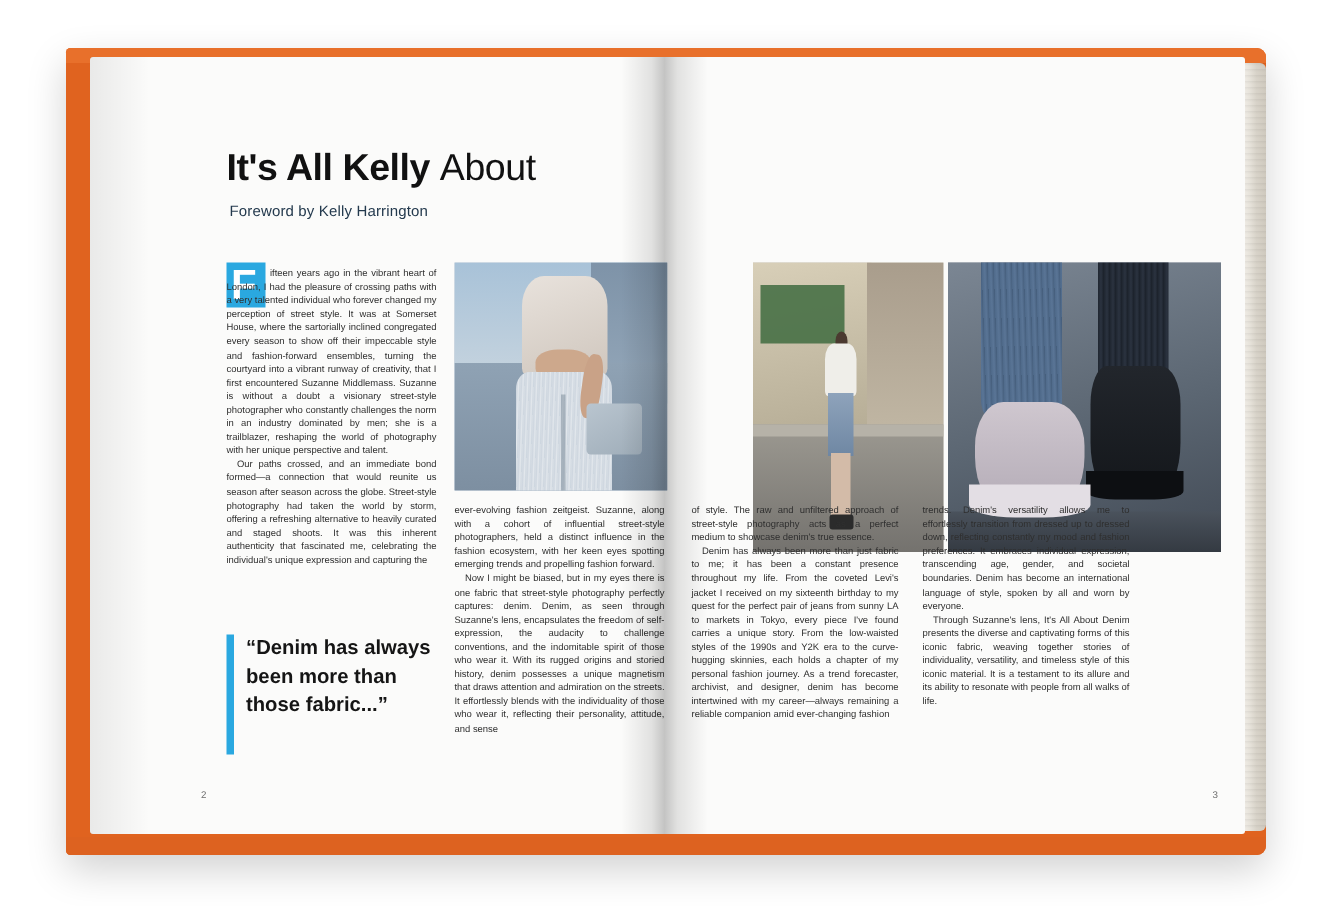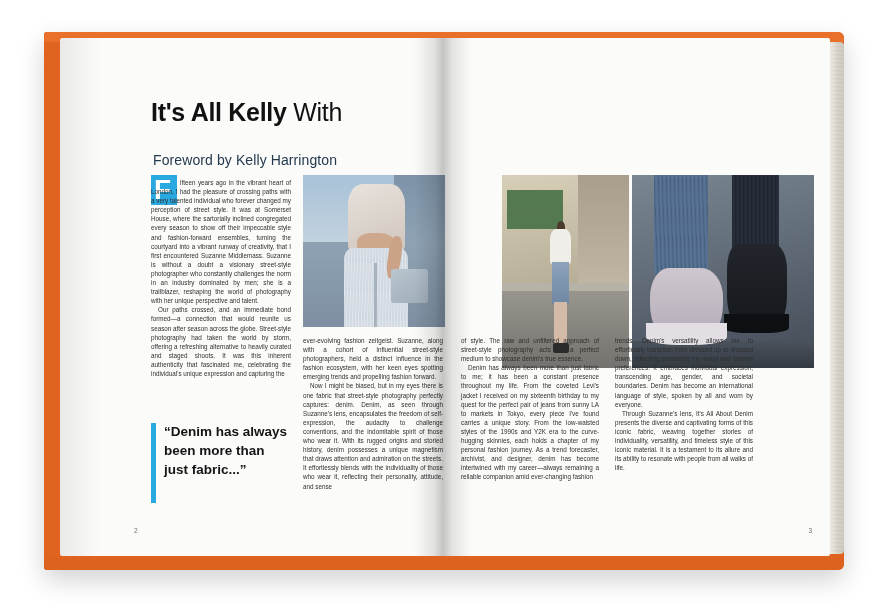--- a/index.html
+++ b/index.html
@@ -118,24 +118,23 @@
     color: #111111;
     letter-spacing: -0.3px;
     white-space: nowrap;
   }
   .title .thin { font-weight: 400; }
 
   .foreword {
     position: absolute;
     left: 93px;
     top: 98px;
-    font-size: 14px;
+    font-size: 10px;
     color: #23394d;
     letter-spacing: 0.1px;
-    margin-top: 16px;
   }
 
   
   .dropcap-block {
     position: absolute;
     left: 91px;
     top: 137px;
     width: 26px;
     height: 30px;
     background: #2aa8e0;
@@ -387,21 +386,21 @@
 
   <div class="book">
     <div class="cover-top"></div>
     <div class="cover-bottom"></div>
     <div class="edge-stack"></div>
 
     <div class="pages"></div>
 
     <div class="page page-left">
 
-      <div class="title"><span>It's All Kelly </span><span class="thin">With</span></div>
+      <div class="title"><span>It's All Kelly </span><span class="thin">About</span></div>
 
       <div class="foreword">Foreword by Kelly Harrington</div>
 
       <div class="dropcap-block"></div>
       <div class="dropcap-letter">F</div>
 
       <div class="col col-l1">
         <p class="first">ifteen years ago in the vibrant heart of London, I had the pleasure of crossing paths with a very talented individual who forever changed my perception of street style. It was at Somerset House, where the sartorially inclined congregated every season to show off their impeccable style and fashion-forward ensembles, turning the courtyard into a vibrant runway of creativity, that I first encountered Suzanne Middlemass. Suzanne is without a doubt a visionary street-style photographer who constantly challenges the norm in an industry dominated by men; she is a trailblazer, reshaping the world of photography with her unique perspective and talent.</p>
         <p>Our paths crossed, and an immediate bond formed—a connection that would reunite us season after season across the globe. Street-style photography had taken the world by storm, offering a refreshing alternative to heavily curated and staged shoots. It was this inherent authenticity that fascinated me, celebrating the individual's unique expression and capturing the</p>
       </div>
@@ -416,21 +415,21 @@
         <div class="bldg"></div>
         <div class="ground"></div>
         <div class="torso"></div>
         <div class="skin"></div>
         <div class="jeans"></div>
         <div class="arm"></div>
         <div class="bag"></div>
       </div>
 
       <div class="pullquote-bar"></div>
-      <div class="pullquote">“Denim has always been more than just fabric...”</div>
+      <div class="pullquote">“Denim has always been more than those fabric...”</div>
 
       <div class="folio folio-left">2</div>
     </div>
 
     <div class="page page-right">
 
       <div class="photo photo-b">
         <div class="wall"></div>
         <div class="green"></div>
         <div class="bldg2"></div>

